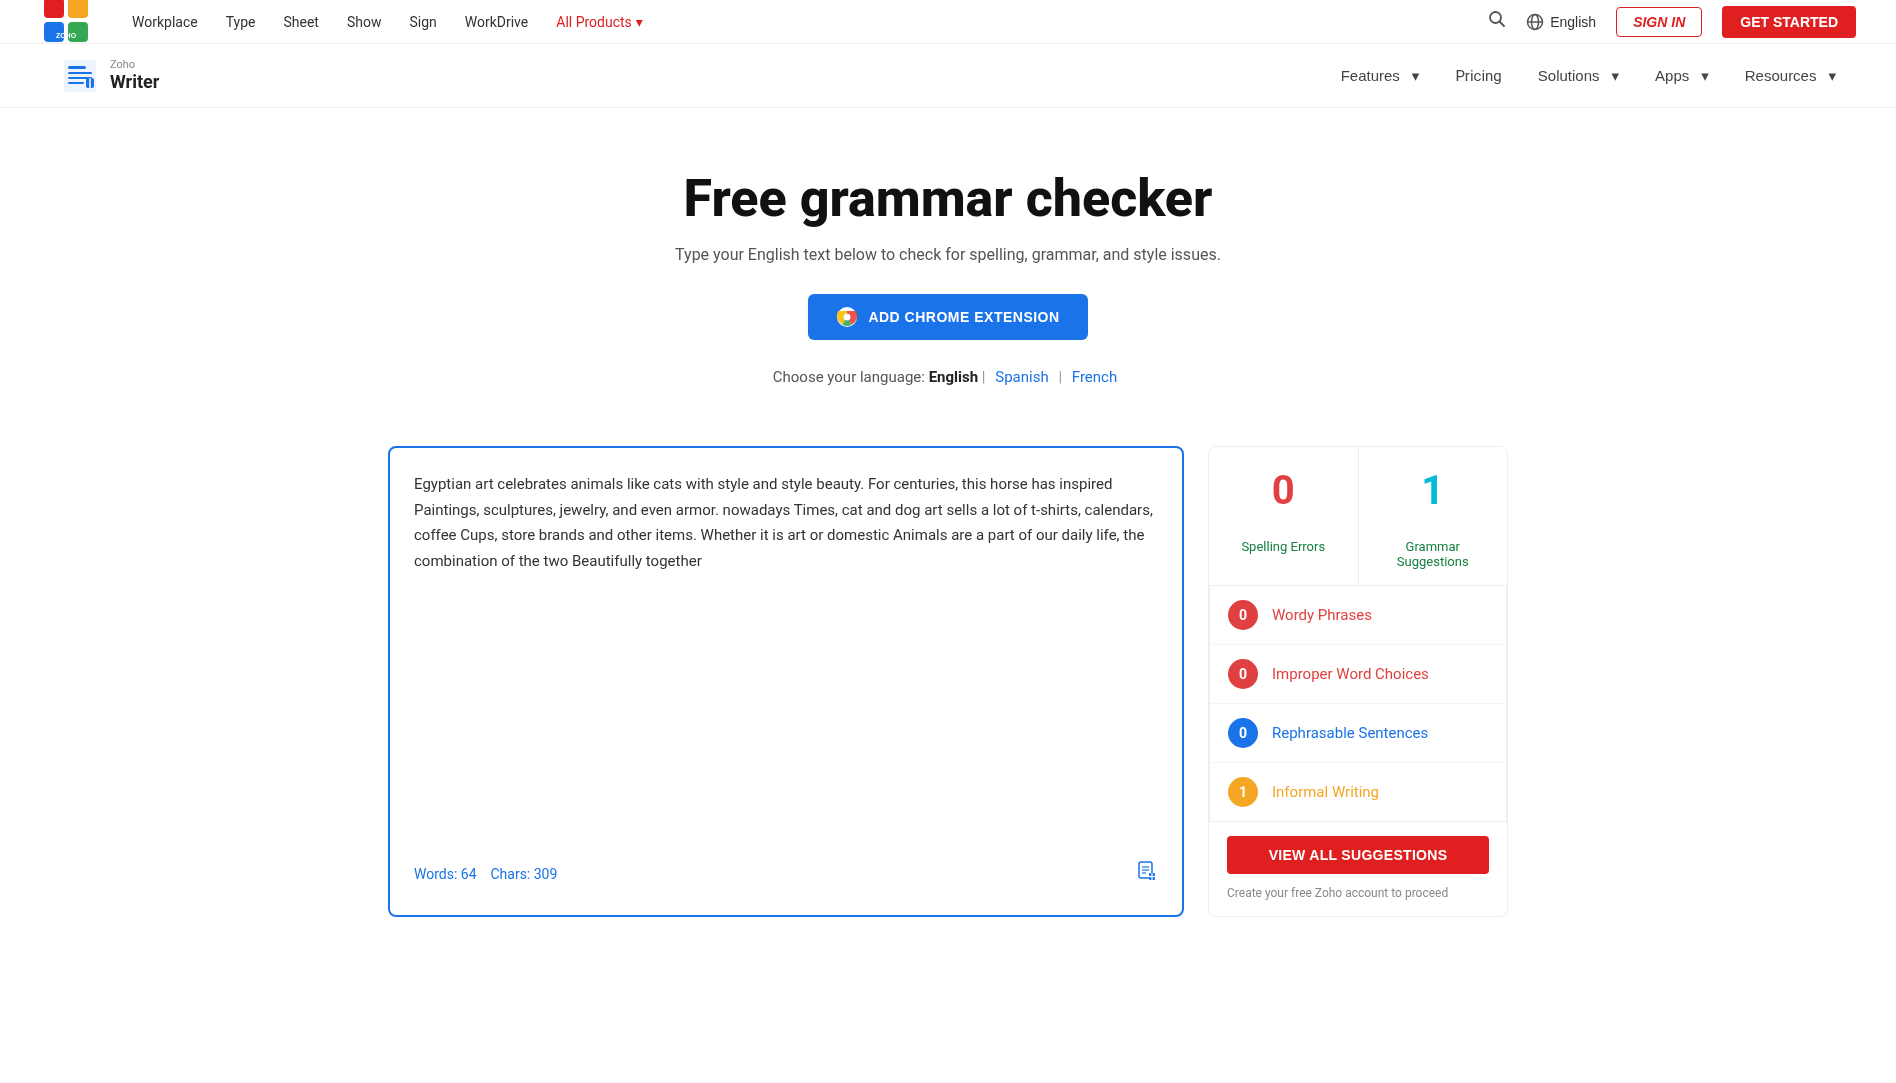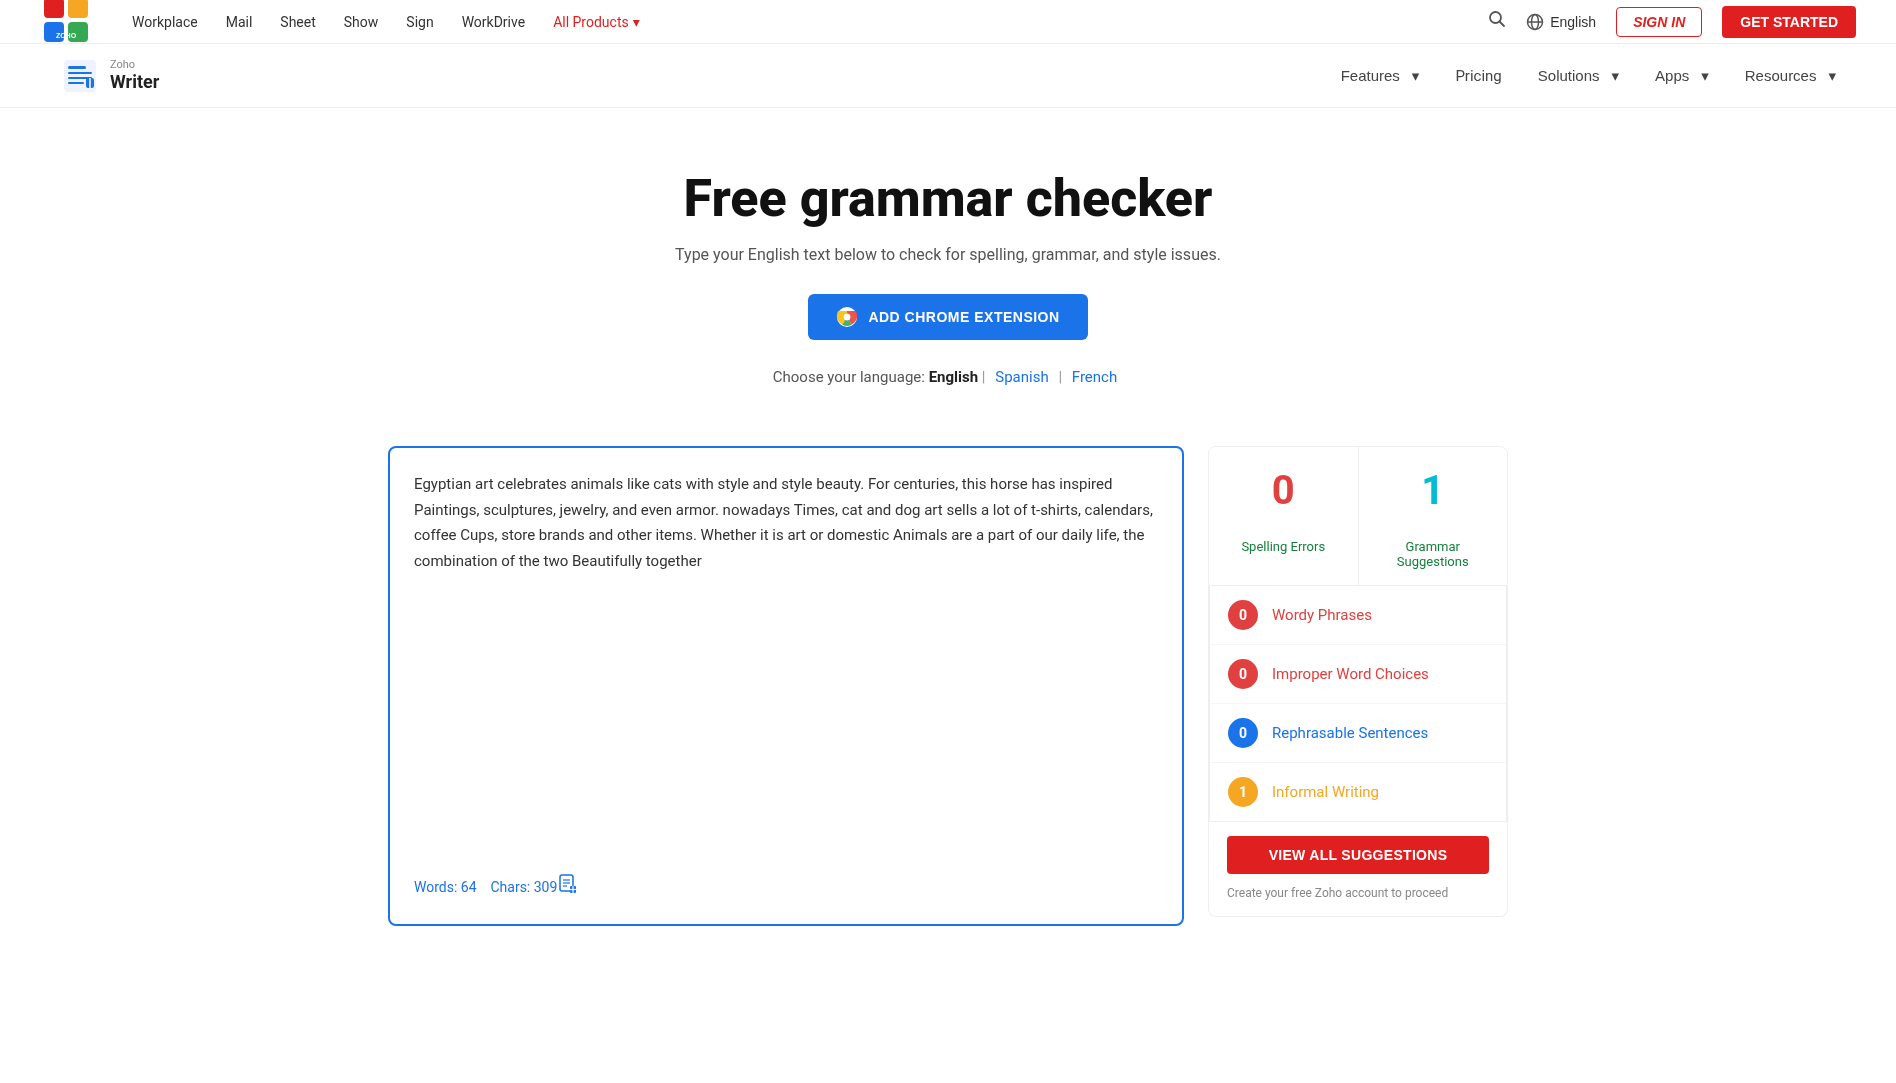--- a/index.html
+++ b/index.html
@@ -211,23 +211,23 @@
       border: none;
       outline: none;
       font-size: 15px;
       line-height: 1.7;
       resize: none;
       color: #333;
       font-family: inherit;
     }
     .text-panel-footer {
       display: flex;
-      justify-content: flex-start;
-      align-items: center;
-      margin-top: 17px;
+      justify-content: space-between;
+      align-items: center;
+      margin-top: 4px;
     }
     .word-count {
       font-size: 14px;
       color: #555;
     }
     .word-count span {
       color: #1a73e8;
     }
     .text-tool-icon {
       color: #1a73e8;
@@ -347,21 +347,21 @@
     <svg class="zoho-logo" viewBox="0 0 52 52" xmlns="http://www.w3.org/2000/svg">
       <rect x="4" y="4" width="20" height="20" rx="4" fill="#e02020"></rect>
       <rect x="28" y="4" width="20" height="20" rx="4" fill="#f5a623"></rect>
       <rect x="4" y="28" width="20" height="20" rx="4" fill="#1a73e8"></rect>
       <rect x="28" y="28" width="20" height="20" rx="4" fill="#34a853"></rect>
       <text x="26" y="44" text-anchor="middle" font-size="7" fill="#fff" font-weight="bold" font-family="sans-serif">ZOHO</text>
     </svg>
   </div>
   <div class="top-nav-links">
     <a href="#">Workplace</a>
-    <a href="#">Mail</a>
+    <a href="#">Type</a>
     <a href="#">Sheet</a>
     <a href="#">Show</a>
     <a href="#">Sign</a>
     <a href="#">WorkDrive</a>
     <a href="#" class="active" style="display:flex;align-items:center;gap:4px;">
       <span>All Products</span>
       <span>▾</span>
     </a>
   </div>
   <div class="top-nav-right">

